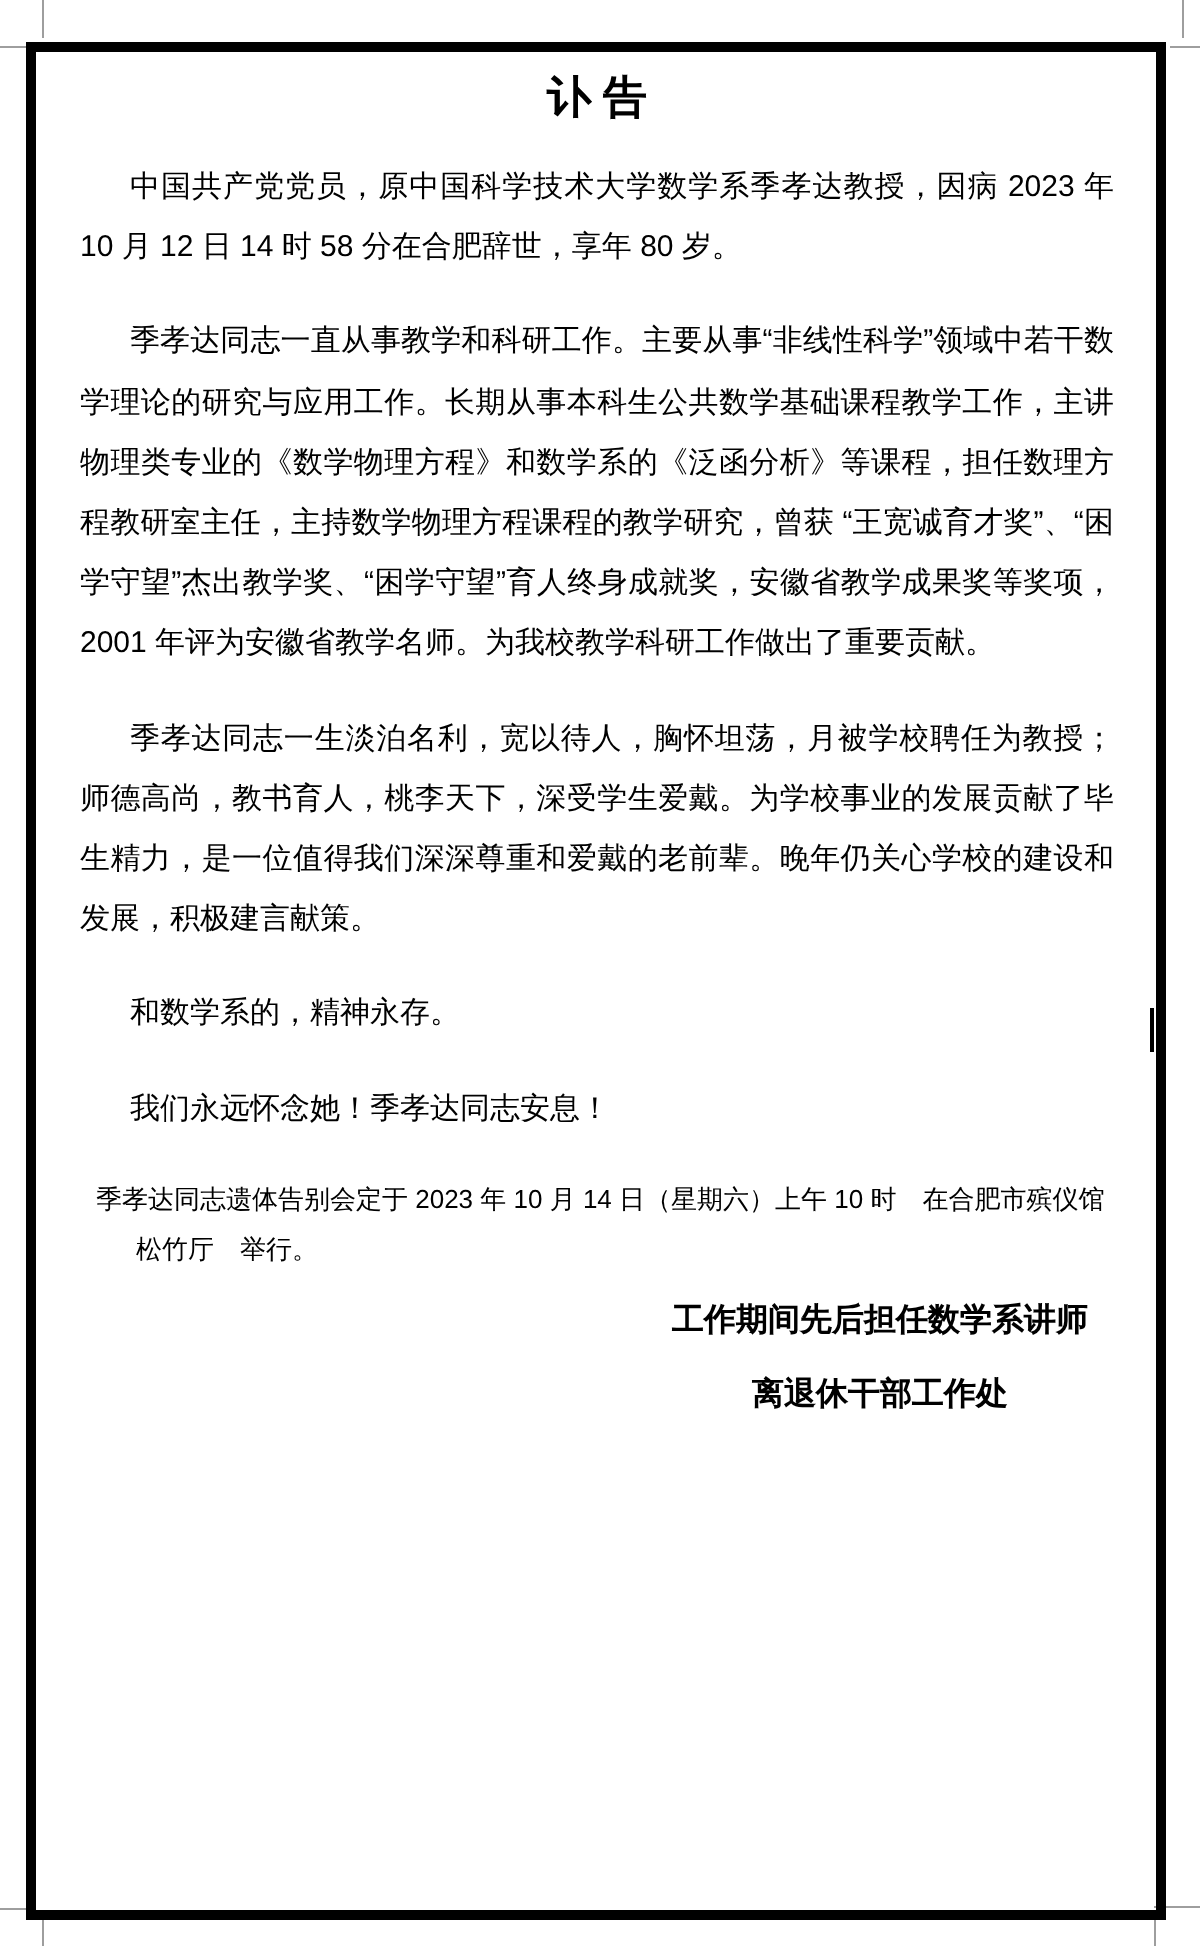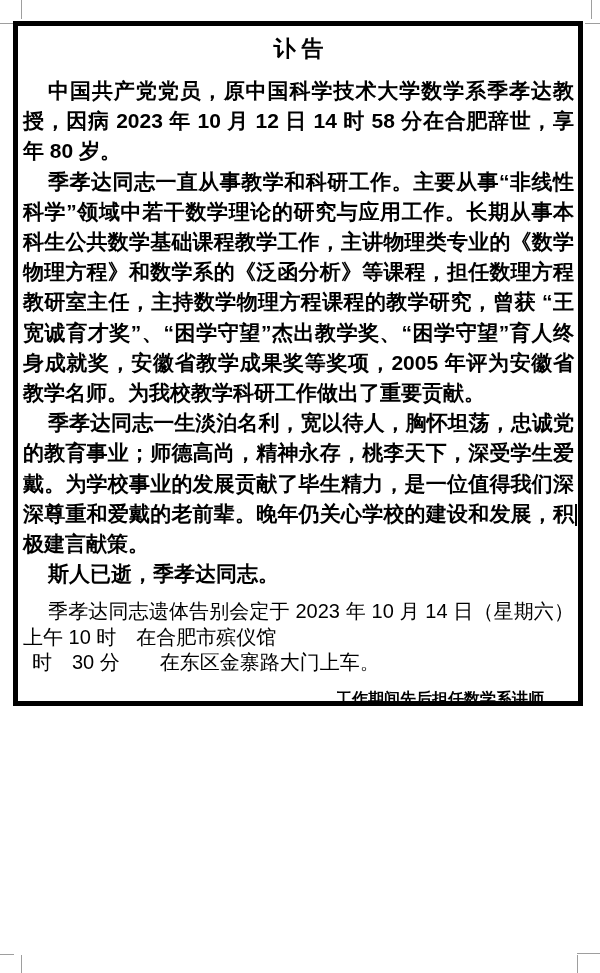--- a/index.html
+++ b/index.html
@@ -9,43 +9,42 @@
     font-family: "Liberation Sans", "DejaVu Sans", sans-serif;
     color: #000000;
     position: relative;
     overflow: hidden;
   }
   .crop-mark { position: absolute; background: #9e9e9e; }
 
   .notice {
     position: absolute;
     left: 13px; top: 21px;
-    width: 570px; height: 685px;
+    width: 570px; height: 939px;
     border: 5px solid #000000;
     box-sizing: border-box;
     padding: 4px 4px 0 5px;
     overflow: hidden;
   }
   .title {
     font-size: 22px;
     font-weight: bold;
     text-align: center;
     line-height: 26px;
     margin: 6px 0 14px 0;
     white-space: pre;
   }
   .body-text p {
-    margin: 0;
-    font-size: 21px;
+    margin: 17px;
+    font-size: 15px;
     line-height: 30.2px;
     text-align: justify;
     text-indent: 25px;
-    font-weight: bold;
   }
-  .announcement { margin-top: 10px; font-size: 20px; }
+  .announcement { margin-top: 10px; font-size: 13px; }
   .announcement .a-line { line-height: 25.5px; text-align: justify; }
   .a-indent-first { text-indent: 25px; }
   .a-indent-hall  { padding-left: 45px; }
   .a-indent-bus   { padding-left: 9px; }
   .signature {
     margin-top: 4px;
     margin-left: auto;
     margin-right: 30px;
     width: -moz-fit-content;
     width: fit-content;
@@ -72,28 +71,29 @@
 <div class="crop-mark" style="left:21px; top:955px; width:1px; height:18px;"></div>
 <div class="crop-mark" style="left:577px; top:953px; width:23px; height:1px;"></div>
 <div class="crop-mark" style="left:577px; top:955px; width:1px; height:18px;"></div>
 
 <div class="notice">
 
   <div class="title">讣 告</div>
 
   <div class="body-text">
     <p>中国共产党党员，原中国科学技术大学数学系季孝达教授，因病 2023 年 10 月 12 日 14 时 58 分在合肥辞世，享年 80 岁。</p>
-    <p>季孝达同志一直从事教学和科研工作。主要从事“非线性科学”领域中若干数学理论的研究与应用工作。长期从事本科生公共数学基础课程教学工作，主讲物理类专业的《数学物理方程》和数学系的《泛函分析》等课程，担任数理方程教研室主任，主持数学物理方程课程的教学研究，曾获 “王宽诚育才奖”、“困学守望”杰出教学奖、“困学守望”育人终身成就奖，安徽省教学成果奖等奖项，2005 年评为安徽省教学名师。为我校教学科研工作做出了重要贡献。</p>
-    <p>季孝达同志一生淡泊名利，宽以待人，胸怀坦荡，忠诚党的教育事业；师德高尚，精神永存，桃李天下，深受学生爱戴。为学校事业的发展贡献了毕生精力，是一位值得我们深深尊重和爱戴的老前辈。晚年仍关心学校的建设和发展，积极建言献策。</p>
-    <p>斯人已逝，季孝达同志。</p>
+    <p>季孝达同志一直从事教学和科研工作。主要从事“非线性科学”领域中若干数学理论的研究与应用工作。长期从事本科生公共数学基础课程教学工作，主讲物理类专业的《数学物理方程》和数学系的《泛函分析》等课程，担任数理方程教研室主任，主持数学物理方程课程的教学研究，曾获 “王宽诚育才奖”、“困学守望”杰出教学奖、“困学守望”育人终身成就奖，安徽省教学成果奖等奖项，2001 年评为安徽省教学名师。为我校教学科研工作做出了重要贡献。</p>
+    <p>季孝达同志一生淡泊名利，宽以待人，胸怀坦荡，月被学校聘任为教授；师德高尚，教书育人，桃李天下，深受学生爱戴。为学校事业的发展贡献了毕生精力，是一位值得我们深深尊重和爱戴的老前辈。晚年仍关心学校的建设和发展，积极建言献策。</p>
+    <p>和数学系的，精神永存。</p>
+    <p>我们永远怀念她！季孝达同志安息！</p>
   </div>
 
   <div class="announcement">
     <div class="a-line a-indent-first">季孝达同志遗体告别会定于 2023 年 10 月 14 日（星期六）上午 10 时　在合肥市殡仪馆</div>
-    <div class="a-line a-indent-bus">时　30 分　　在东区金寨路大门上车。</div>
+    <div class="a-line a-indent-hall">松竹厅　举行。</div>
   </div>
 
   <div class="signature">
     <div>工作期间先后担任数学系讲师</div>
     <div>离退休干部工作处</div>
 
   </div>
 
   <div class="text-cursor"></div>
 </div>

